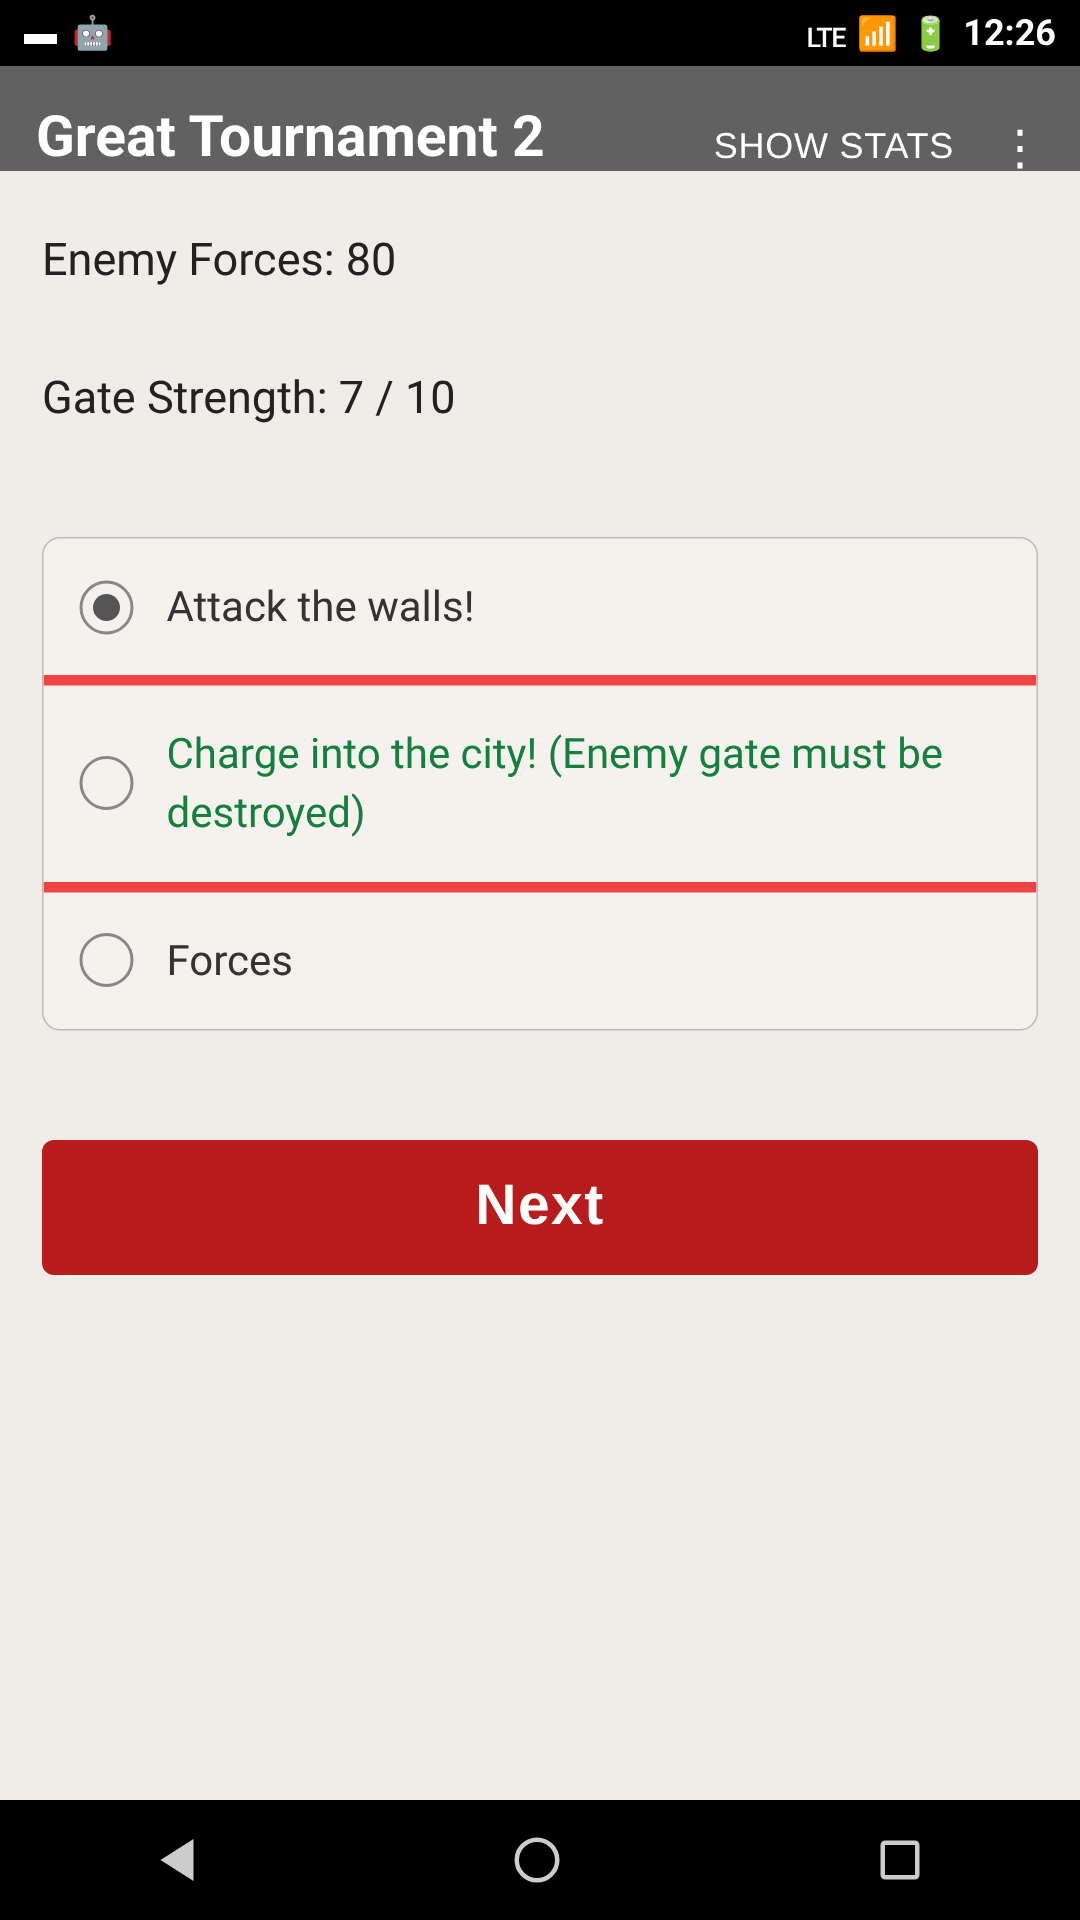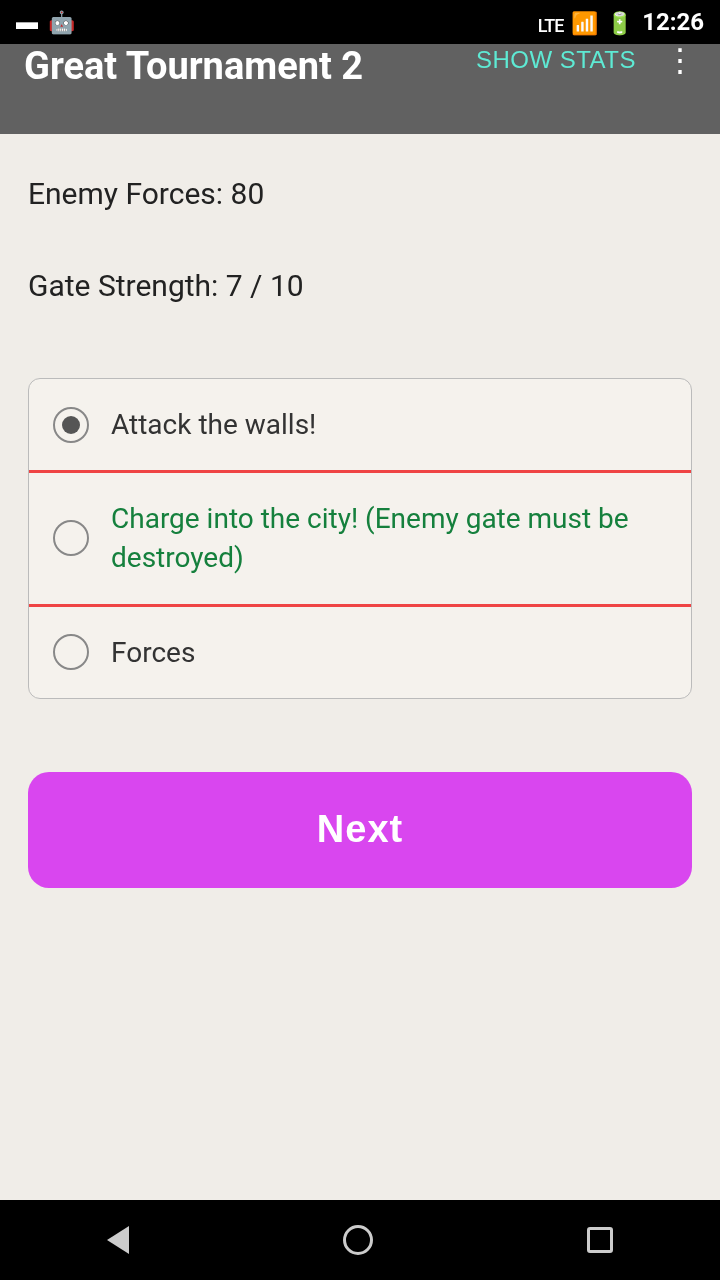--- a/index.html
+++ b/index.html
@@ -39,39 +39,39 @@
       font-size: 22px;
     }
     .status-time {
       font-size: 24px;
       font-weight: bold;
     }
 
     
     .app-bar {
       background-color: #616161;
-      height: 90px;
-      display: flex;
-      align-items: flex-start;
+      height: 70px;
+      display: flex;
+      align-items: flex-end;
       padding: 0 24px;
       flex-shrink: 0;
     }
     .app-bar-title {
       color: #fff;
       font-size: 38px;
       font-weight: bold;
       flex: 1;
     }
     .app-bar-actions {
       display: flex;
       align-items: center;
       gap: 28px;
     }
     .show-stats-btn {
-      color: #5eead4;
+      color: #ffffff;
       font-size: 24px;
       font-weight: 500;
       background: none;
       border: none;
       cursor: pointer;
       letter-spacing: 0.5px;
     }
     .more-icon {
       color: #fff;
       font-size: 32px;
@@ -104,21 +104,21 @@
       background-color: #f5f2ed;
       overflow: hidden;
       margin-top: 20px;
       margin-bottom: 50px;
     }
 
     .option-item {
       display: flex;
       align-items: center;
       padding: 26px 24px;
-      border-bottom: 3px solid #ef4444;
+      border-bottom: 7px solid #ef4444;
       cursor: pointer;
       background: none;
       width: 100%;
       text-align: left;
     }
     .option-item:last-child {
       border-bottom: none;
     }
 
     .radio-outer {
@@ -144,27 +144,27 @@
       font-size: 28px;
       color: #333;
       line-height: 1.4;
     }
     .option-label.disabled {
       color: #15803d;
     }
 
     
     .next-btn {
-      background-color: #d946ef;
+      background-color: #b91c1c;
       color: #fff;
       font-size: 38px;
       font-weight: bold;
       border: none;
-      border-radius: 21px;
-      height: 116px;
+      border-radius: 8px;
+      height: 90px;
       width: 100%;
       cursor: pointer;
       letter-spacing: 1px;
     }
 
     
     .nav-bar {
       background-color: #000;
       height: 80px;
       display: flex;

